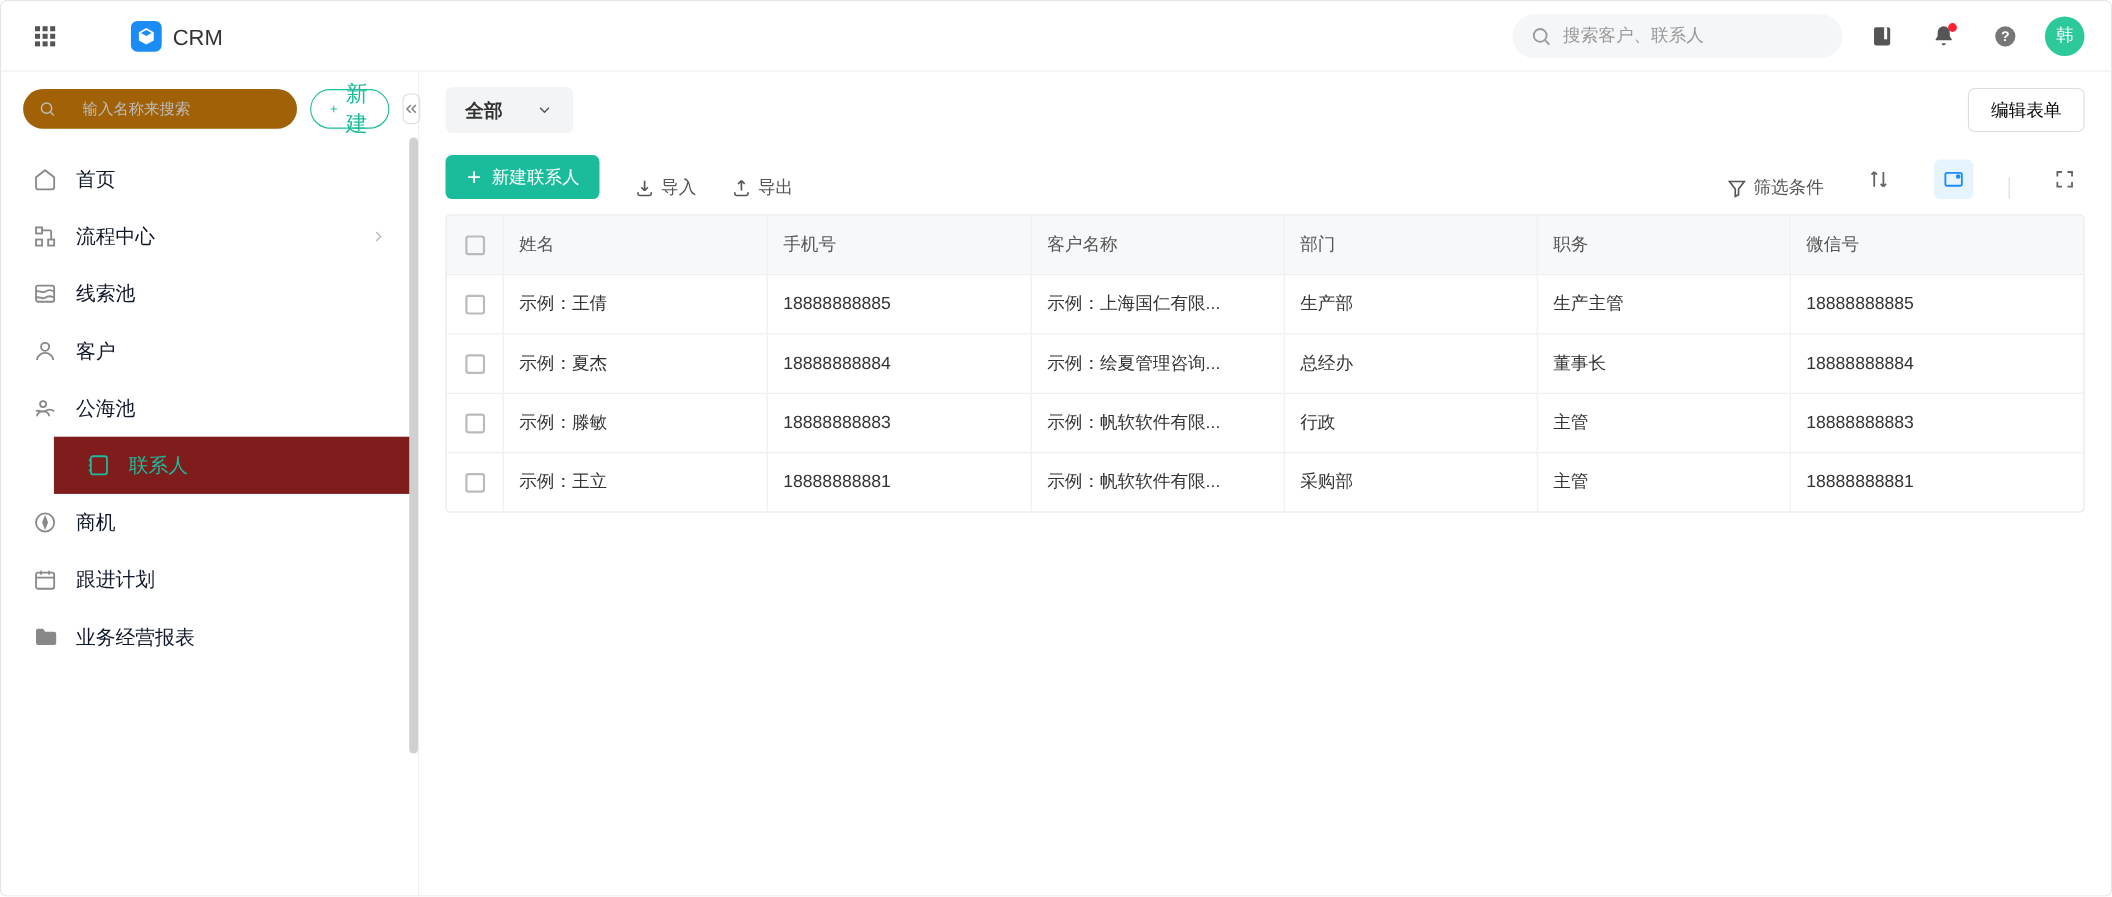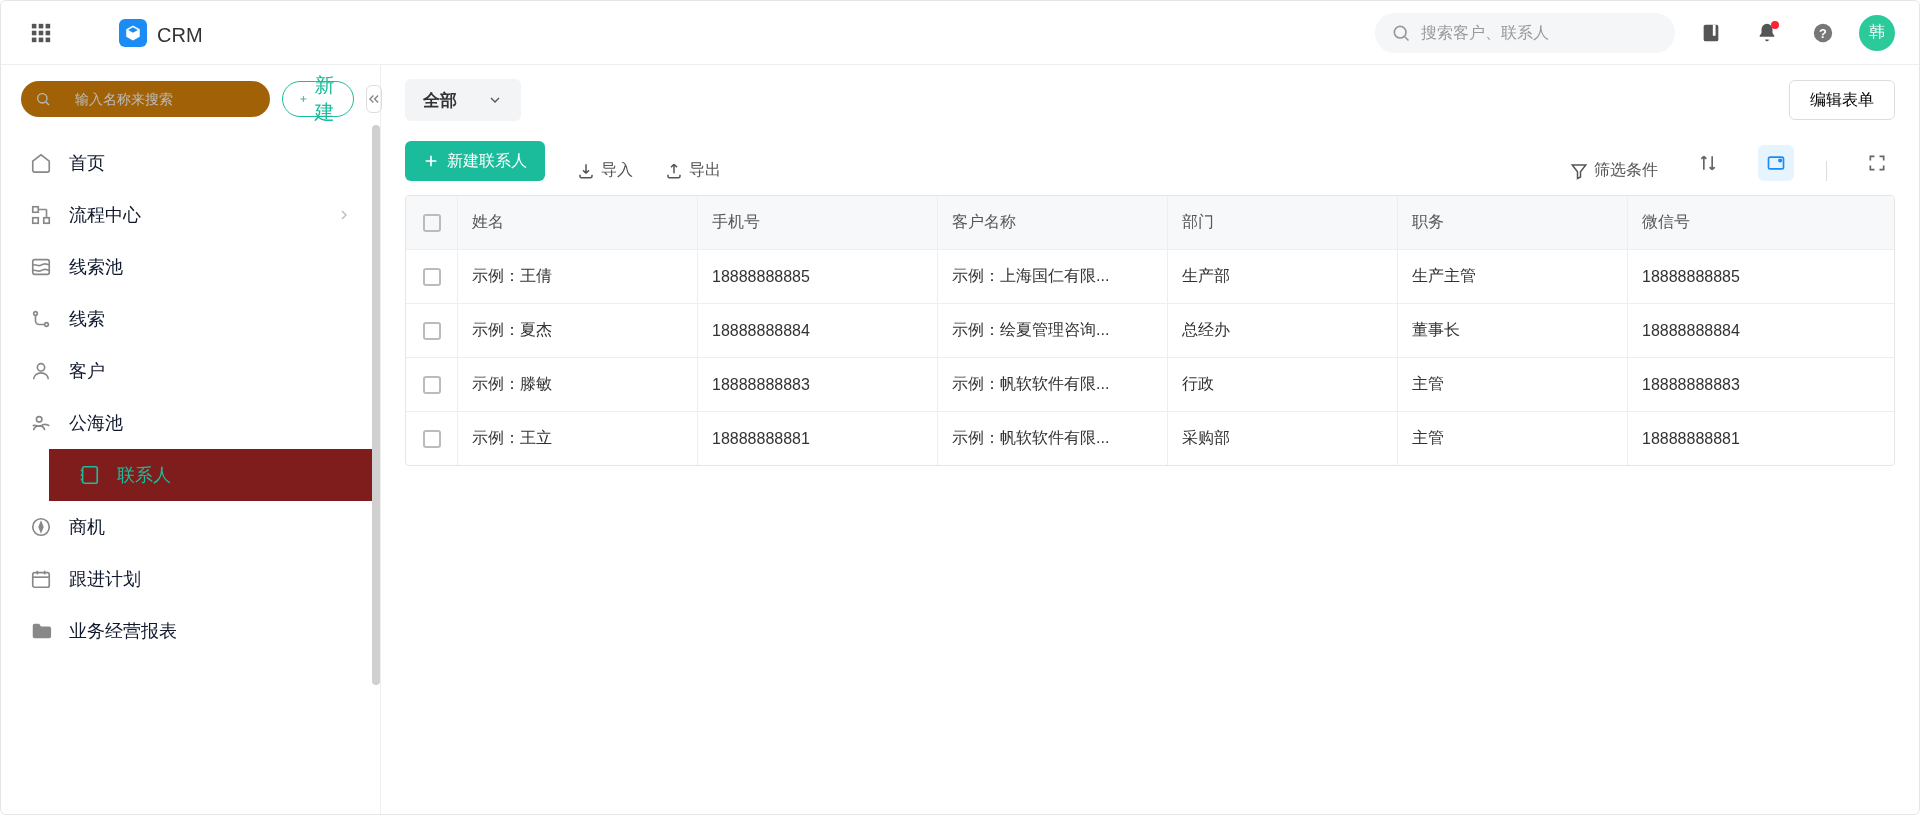--- a/index.html
+++ b/index.html
@@ -185,30 +185,20 @@
               <svg width="22" height="22" viewBox="0 0 24 24" fill="none" stroke="#888" stroke-width="1.8">
                 <rect x="3" y="4" width="18" height="16" rx="2"></rect>
                 <path d="M3 10c3-2 6 2 9 0s6-2 9 0M3 16c3-2 6 2 9 0s6-2 9 0"></path>
               </svg>
             </span>
           <span class="nav-label">线索池</span>
         </div>
         <div class="nav-item">
           <span class="nav-icon">
               <svg width="22" height="22" viewBox="0 0 24 24" fill="none" stroke="#888" stroke-width="1.8">
-                <circle cx="6" cy="6" r="2"></circle>
-                <circle cx="18" cy="18" r="2"></circle>
-                <path d="M6 8v6a4 4 0 0 0 4 4h6"></path>
-              </svg>
-            </span>
-          <span class="nav-label">线索</span>
-        </div>
-        <div class="nav-item">
-          <span class="nav-icon">
-              <svg width="22" height="22" viewBox="0 0 24 24" fill="none" stroke="#888" stroke-width="1.8">
                 <circle cx="12" cy="8" r="4"></circle>
                 <path d="M4 21c0-4 4-7 8-7s8 3 8 7"></path>
               </svg>
             </span>
           <span class="nav-label">客户</span>
         </div>
         <div class="nav-item">
           <span class="nav-icon">
               <svg width="22" height="22" viewBox="0 0 24 24" fill="none" stroke="#888" stroke-width="1.8">
                 <circle cx="10" cy="8" r="3"></circle>

